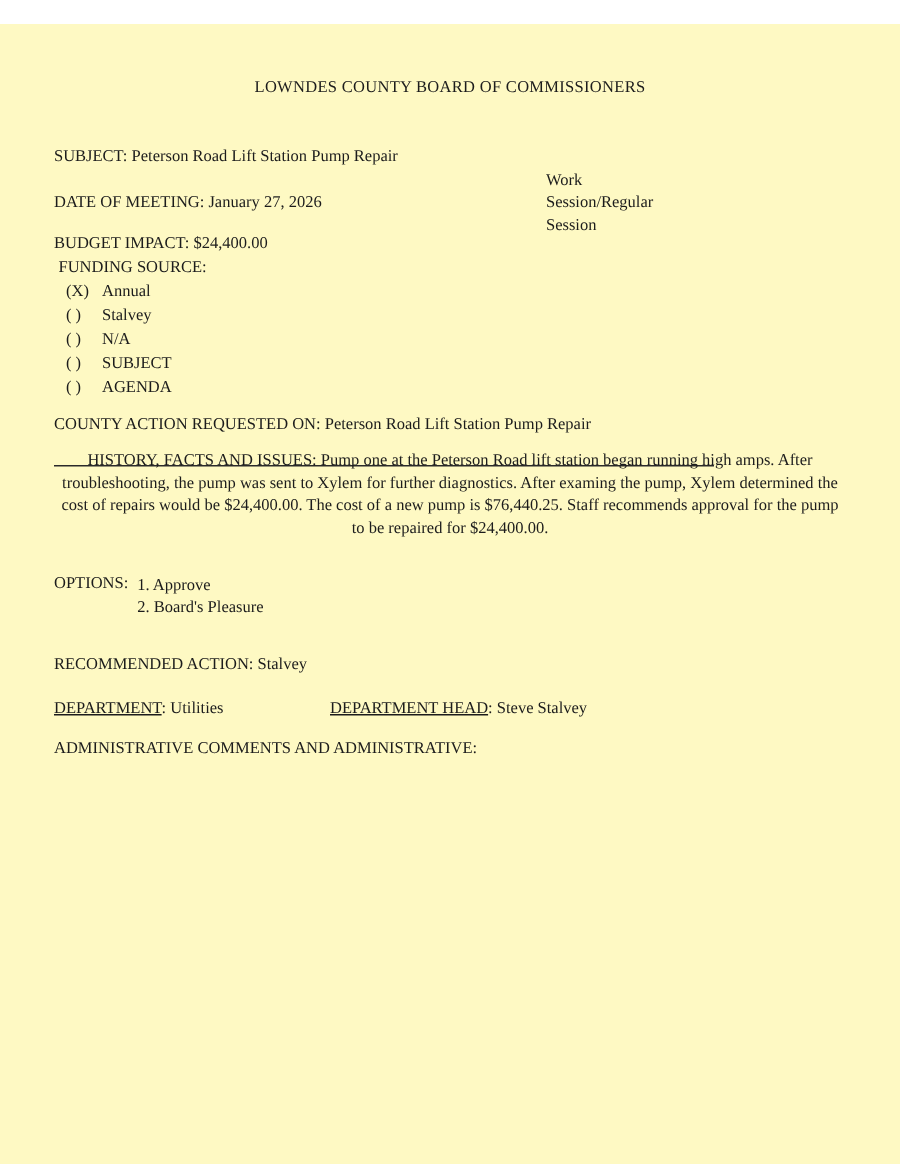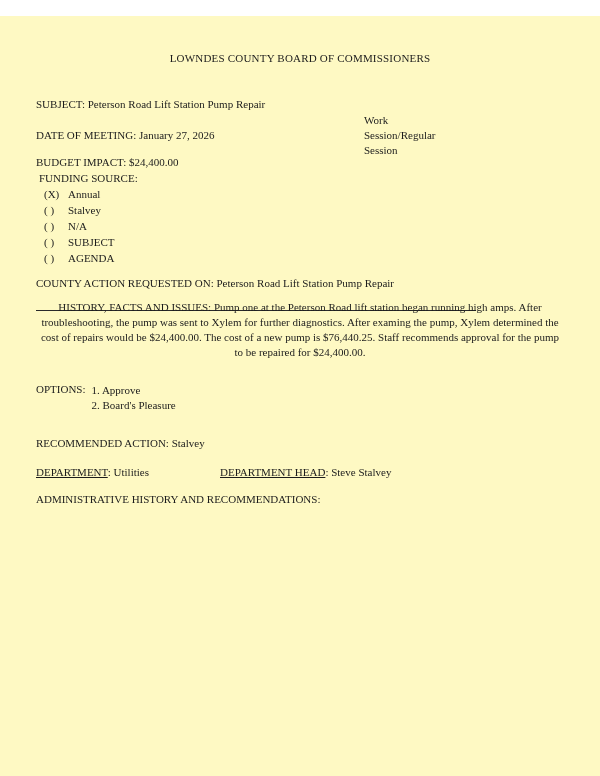--- a/index.html
+++ b/index.html
@@ -110,15 +110,15 @@
   <div class="abs line" style="left:36px; top:421px;">
     <span>RECOMMENDED ACTION:</span>
     <span>Stalvey</span>
   </div>
 
   <div class="abs" style="left:36px; top:450px; width:528px;">
     <span class="line"><span class="u">DEPARTMENT</span><span>: Utilities</span></span>
     <span class="abs line" style="left:184px; top:0;"><span class="u">DEPARTMENT HEAD</span><span>: Steve Stalvey</span></span>
   </div>
 
-  <div class="abs line" style="left:36px; top:477px;">ADMINISTRATIVE HISTORY AND RECOMMENDATIONS:</div>
+  <div class="abs line" style="left:36px; top:477px;">ADMINISTRATIVE COMMENTS AND ADMINISTRATIVE:</div>
 
 </div>
 
 </body></html>

